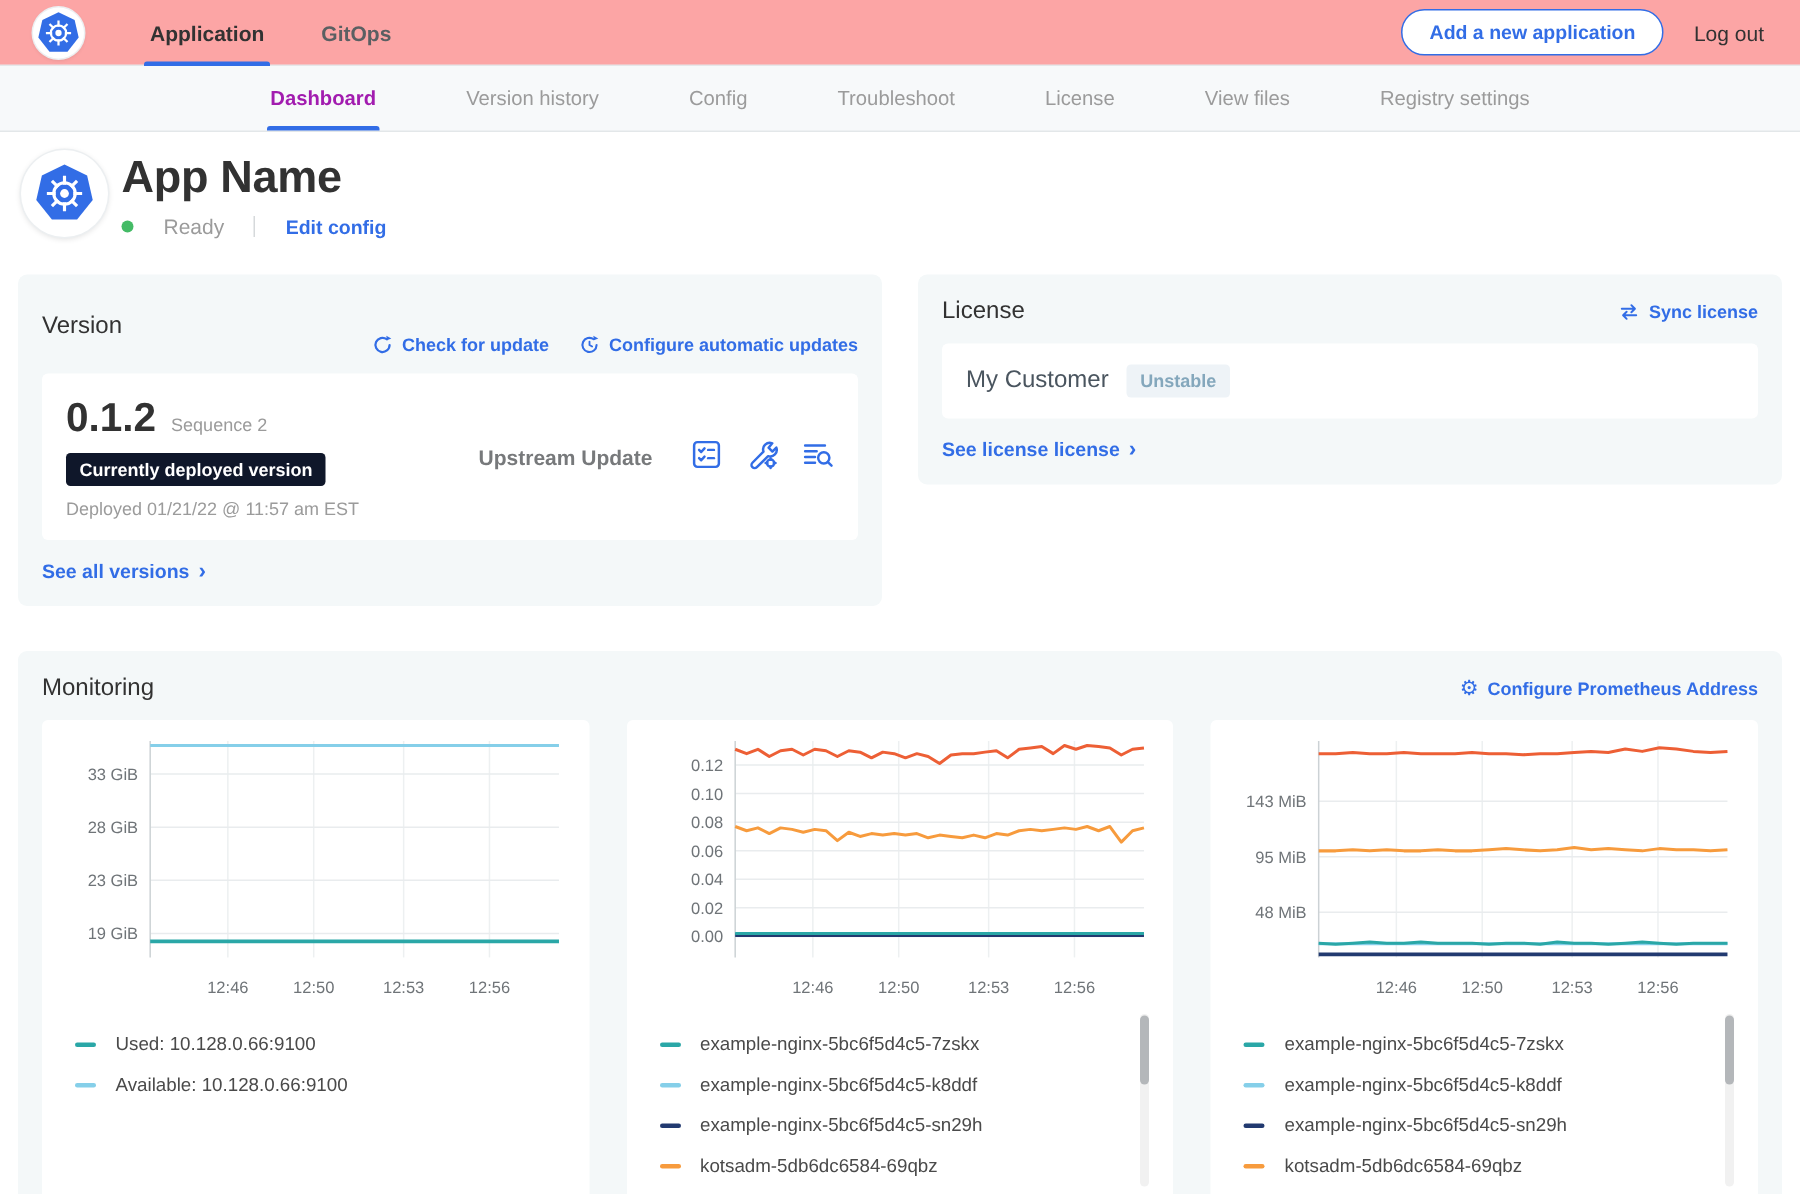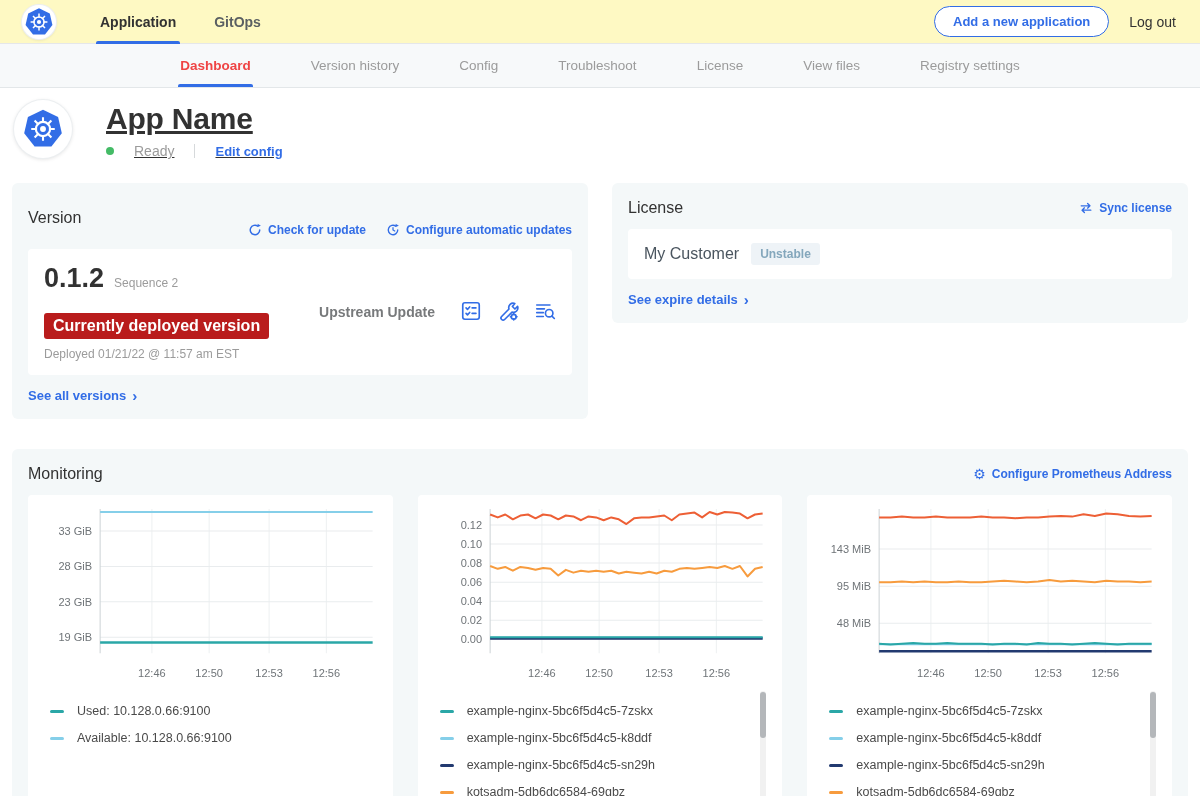--- a/index.html
+++ b/index.html
@@ -5,52 +5,52 @@
   * { box-sizing: border-box; margin: 0; padding: 0; }
   html,body { width:1200px; height:796px; }
   body {
     font-family: "Liberation Sans", sans-serif;
     background:#ffffff; color:#323232; overflow:hidden; font-size:14px;
   }
   a { text-decoration:none; cursor:pointer; }
 
   
   .topnav { height:44px; display:flex; align-items:center; padding:0 24px 0 22px;
-            border-bottom:1px solid #e5e7e9; background:#fef9c3; }
+            border-bottom:1px solid #e5e7e9; background:#fca5a5; }
   .brand { width:34px; height:34px; border-radius:50%; background:#fff;
            box-shadow:0 0 0 1px #eceff1, 0 1px 3px rgba(0,0,0,.12);
            display:flex; align-items:center; justify-content:center; margin-right:40px; }
   .brand svg { width:30px; height:30px; }
   .topnav-tab { position:relative; height:44px; display:flex; align-items:center;
                 font-size:14px; font-weight:700; color:#5a5f62; margin-right:30px; padding:0 4px; }
   .topnav-tab.active { color:#323232; }
   .topnav-tab.active::after { content:""; position:absolute; left:0; right:0; bottom:0;
                 height:3px; background:#326de6; border-radius:2px 2px 0 0; }
   .topnav-spacer { flex:1; }
   .add-app-btn { border:1px solid #326de6; color:#326de6; background:#fff; font-weight:700;
                  font-size:13px; border-radius:17px; padding:7px 18px; margin-right:20px;
                  font-family:inherit; cursor:pointer; }
   .logout { font-size:14px; color:#323232; }
 
   
   .subnav { height:44px; background:#f7f9fa; border-bottom:1px solid #e3e7e9;
             display:flex; justify-content:center; align-items:stretch; gap:56px; }
   .subnav-tab { display:flex; align-items:center; font-size:13.5px; color:#9b9b9b;
                 position:relative; padding:0 2px; }
-  .subnav-tab.active { color:#ef4444; font-weight:600; }
+  .subnav-tab.active { color:#a21caf; font-weight:600; }
   .subnav-tab.active::after { content:""; position:absolute; left:0; right:0; bottom:0;
                 height:3px; background:#326de6; border-radius:2px 2px 0 0; }
 
   
   .app-header { display:flex; align-items:flex-start; padding:12px 24px 16px 14px; }
   .avatar { width:58px; height:58px; border-radius:50%; background:#fff;
             box-shadow:0 0 0 1px #eceff1, 0 1px 4px rgba(0,0,0,.14);
             display:flex; align-items:center; justify-content:center; }
   .avatar svg { width:42px; height:42px; }
-  .app-meta { margin-left:34px; padding-top:2px;text-decoration:underline; }
+  .app-meta { margin-left:9px; padding-top:2px; }
   .app-title { font-size:30px; font-weight:700; color:#323232; letter-spacing:-0.2px; }
   .app-status { display:flex; align-items:center; margin-top:7px; gap:20px;justify-content:flex-end; }
   .dot { width:8px; height:8px; border-radius:50%; background:#44bb66; }
   .status-text { font-size:14px; color:#9b9b9b; }
   .vdiv { width:1px; height:14px; background:#d6d9db; }
   .edit-config { color:#326de6; font-size:13px; font-weight:700; }
 
   
   .cards-row { display:flex; gap:24px; padding:0 12px; align-items:flex-start; margin-top:8px; }
   .panel { background:#f4f8f9; border-radius:6px; padding:16px; }
@@ -61,22 +61,22 @@
   .blue-link { color:#326de6; font-weight:700; font-size:12px; display:inline-flex;
                align-items:center; gap:6px; }
   .blue-link svg { flex:none; }
   .inner-card { background:#fff; border-radius:4px; padding:14px 16px; }
 
   .version-inner { display:flex; align-items:center; }
   .v-left { min-width:250px; }
   .v-num-row { display:flex; align-items:baseline; gap:10px; }
   .v-number { font-size:27px; font-weight:700; color:#323232; }
   .v-seq { font-size:12px; color:#9b9b9b; }
-  .deploy-badge { display:inline-block; margin-top:19px; background:#b91c1c; color:#fff;
-                  font-size:16px; font-weight:700; padding:4px 9px; border-radius:3px; }
+  .deploy-badge { display:inline-block; margin-top:8px; background:#0f172a; color:#fff;
+                  font-size:12px; font-weight:700; padding:4px 9px; border-radius:3px; }
   .deploy-date { margin-top:8px; font-size:12px; color:#9b9b9b; }
   .v-center { flex:1; text-align:center; font-size:14px; font-weight:600; color:#77797b; }
   .v-icons { display:flex; gap:15px; align-items:center; color:#326de6; }
   .see-link { display:inline-flex; align-items:center; gap:6px; margin-top:13px;
               color:#326de6; font-size:13px; font-weight:700; }
   .chev { font-size:15px; font-weight:700; line-height:1; }
 
   .lic-name-row { display:flex; align-items:center; gap:12px; }
   .customer-name { font-size:16px; font-weight:400; color:#4a555f; }
   .channel-badge { background:#eef3f7; color:#84a7bc; font-size:12px; font-weight:600;
@@ -233,21 +233,21 @@
         <span>Sync license</span>
       </a>
     </div>
     <div class="inner-card">
       <div class="lic-name-row">
         <span class="customer-name">My Customer</span>
         <span class="channel-badge">Unstable</span>
       </div>
     </div>
     <a class="see-link">
-      <span>See expire details</span>
+      <span>See license license</span>
       <span class="chev">›</span>
     </a>
   </div>
 </section>
 
 <section class="panel monitoring">
   <div class="panel-head">
     <span class="panel-title">Monitoring</span>
     <a class="blue-link">
       <span class="gear-glyph">⚙</span>

